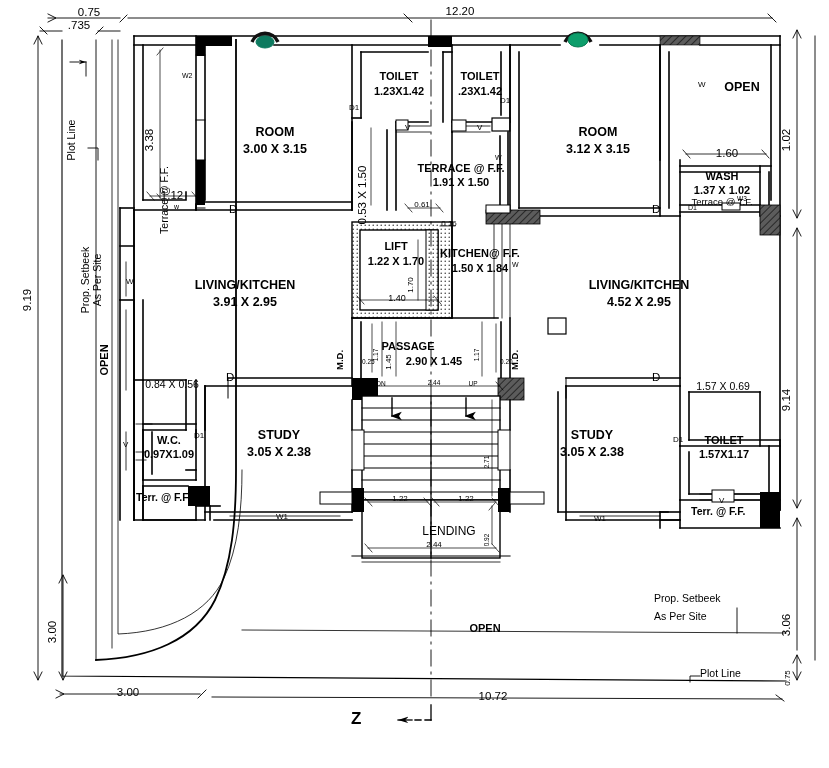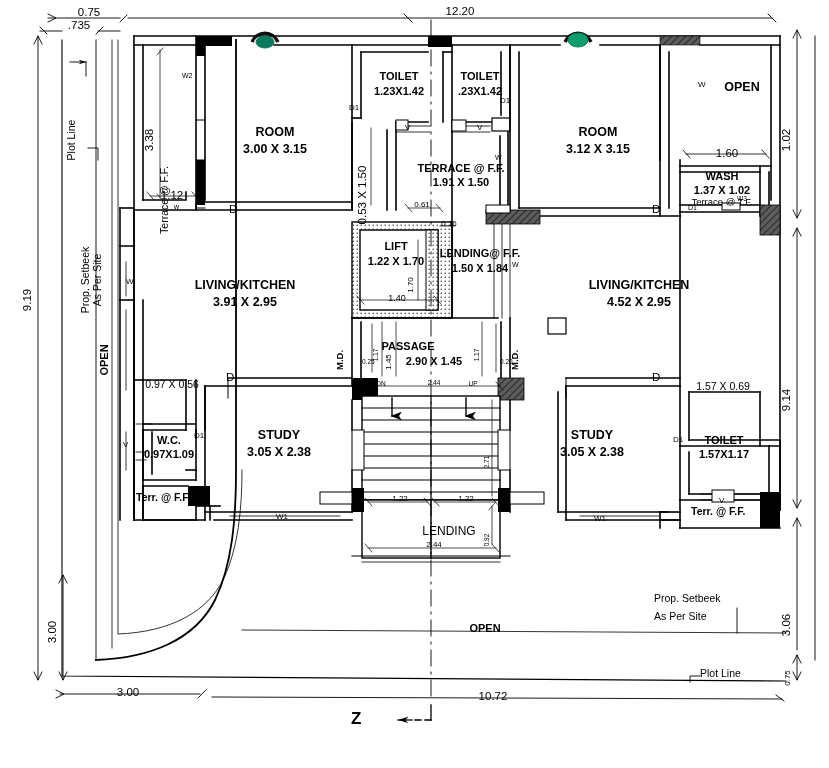--- a/index.html
+++ b/index.html
@@ -513,21 +513,21 @@
   <div class="lbl rms c" style="left:480px;top:70px;">TOILET</div>
   <div class="lbl rms c" style="left:480px;top:85px;">.23X1.42</div>
 
   <div class="lbl rms c" style="left:722px;top:170px;">WASH</div>
   <div class="lbl rms c" style="left:722px;top:184px;">1.37 X 1.02</div>
   <div class="lbl tiny c" style="left:722px;top:197px;font-size:9.5px;">Terrace @ T.F.</div>
 
   <div class="lbl rms c" style="left:461px;top:162px;">TERRACE @ F.F.</div>
   <div class="lbl rms c" style="left:461px;top:176px;">1.91 X 1.50</div>
 
-  <div class="lbl rms c" style="left:480px;top:247px;">LENDING@ F.F.</div>
+  <div class="lbl rms c" style="left:480px;top:247px;">KITCHEN@ F.F.</div>
   <div class="lbl rms c" style="left:480px;top:262px;">1.50 X 1.84</div>
 
   <div class="lbl rms c" style="left:396px;top:240px;">LIFT</div>
   <div class="lbl rms c" style="left:396px;top:255px;">1.22 X 1.70</div>
 
   <div class="lbl rm c" style="left:245px;top:278px;">LIVING/KITCHEN</div>
   <div class="lbl rm c" style="left:245px;top:295px;">3.91 X 2.95</div>
 
   <div class="lbl rm c" style="left:639px;top:278px;">LIVING/KITCHEN</div>
   <div class="lbl rm c" style="left:639px;top:295px;">4.52 X 2.95</div>
@@ -540,21 +540,21 @@
 
   <div class="lbl rm c" style="left:592px;top:428px;">STUDY</div>
   <div class="lbl rm c" style="left:592px;top:445px;">3.05 X 2.38</div>
 
   <div class="lbl rms c" style="left:169px;top:434px;">W.C.</div>
   <div class="lbl rms c" style="left:169px;top:448px;">0.97X1.09</div>
 
   <div class="lbl rms c" style="left:724px;top:434px;">TOILET</div>
   <div class="lbl rms c" style="left:724px;top:448px;">1.57X1.17</div>
 
-  <div class="lbl dim c" style="left:172px;top:379px;font-size:10.5px;">0.97 X 0.56</div>
+  <div class="lbl dim c" style="left:172px;top:379px;font-size:10.5px;">0.84 X 0.56</div>
   <div class="lbl dim c" style="left:723px;top:381px;font-size:10.5px;">1.57 X 0.69</div>
 
   <div class="lbl rms" style="left:136px;top:492px;font-size:10.5px;">Terr. @ F.F</div>
   <div class="lbl rms" style="left:691px;top:506px;font-size:10.5px;">Terr. @ F.F.</div>
   <div class="lbl rot90" style="left:171px;top:200px;font-size:10.5px;transform:rotate(-90deg) translate(-50%,-100%);">Terrace @ F.F.</div>
 
   <div class="lbl dims c" style="left:449px;top:525px;font-size:12px;">LENDING</div>
 
   <div class="lbl dim rot90" style="left:156px;top:140px;transform:rotate(-90deg) translate(-50%,-100%);">3.38</div>
   <div class="lbl dim c" style="left:172px;top:189px;">1.12</div>

